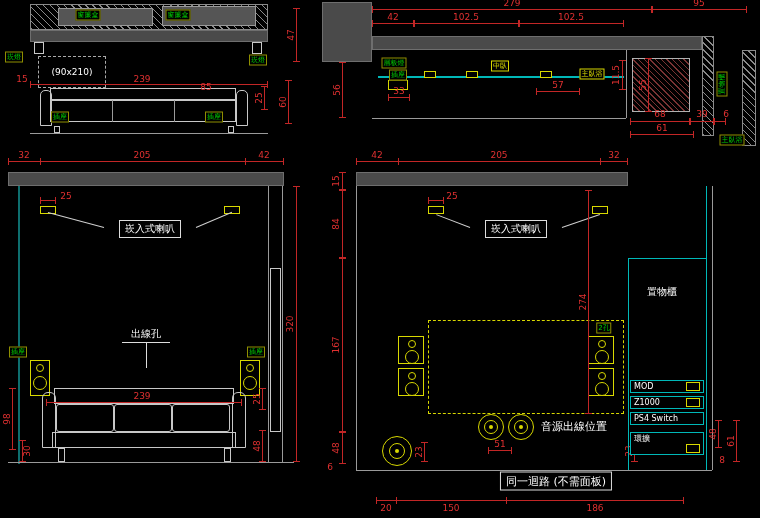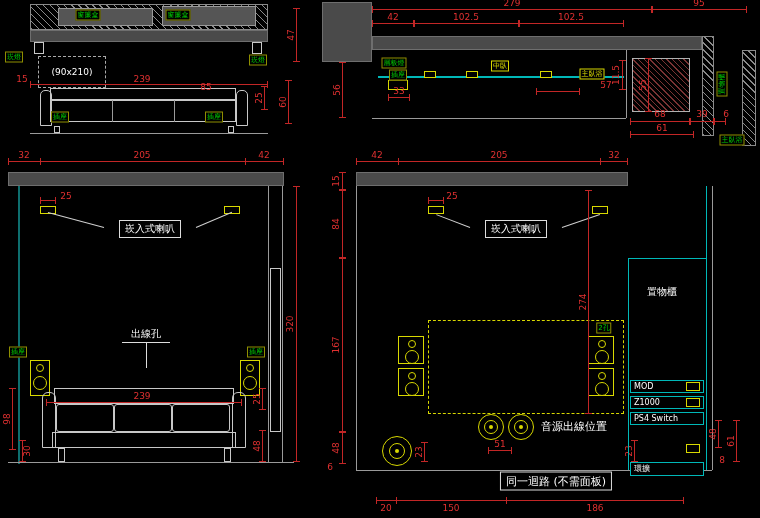--- a/index.html
+++ b/index.html
@@ -109,21 +109,21 @@
     <span class="t" style="left:393px;top:17px;">42</span>
     <div class="hl" style="left:414px;top:23px;width:105px;"></div>
     <span class="t" style="left:466px;top:17px;">102.5</span>
     <div class="hl" style="left:519px;top:23px;width:105px;"></div>
     <span class="t" style="left:571px;top:17px;">102.5</span>
     <div class="vl" style="left:342px;top:62px;height:56px;"></div>
     <span class="tv" style="left:337px;top:90px;">56</span>
     <div class="hl" style="left:388px;top:97px;width:22px;"></div>
     <span class="t" style="left:399px;top:91px;">33</span>
     <div class="hl" style="left:536px;top:91px;width:44px;"></div>
-    <span class="t" style="left:558px;top:85px;margin-left:48px;">57</span>
+    <span class="t" style="left:558px;top:85px;">57</span>
     <div class="vl" style="left:622px;top:60px;height:30px;"></div>
     <span class="tv" style="left:616px;top:75px;">11.5</span>
     <div class="vl" style="left:648px;top:58px;height:54px;"></div>
     <span class="tv" style="left:643px;top:85px;">55</span>
     <div class="hl" style="left:630px;top:121px;width:60px;"></div>
     <span class="t" style="left:660px;top:114px;">68</span>
     <div class="hl" style="left:690px;top:121px;width:24px;"></div>
     <span class="t" style="left:702px;top:114px;">39</span>
     <div class="hl" style="left:630px;top:134px;width:64px;"></div>
     <span class="t" style="left:662px;top:128px;">61</span>
@@ -266,21 +266,21 @@
 
     <div class="cy" style="left:628px;top:258px;width:1px;height:212px;"></div>
     <div class="cy" style="left:706px;top:186px;width:1px;height:284px;"></div>
     <div class="cy" style="left:628px;top:258px;width:78px;height:1px;"></div>
     <span class="wt" style="left:662px;top:292px;">置物櫃</span>
     <div class="cyrow" style="left:630px;top:380px;width:74px;height:13px;">MOD</div>
     <div class="ybox" style="left:686px;top:382px;width:14px;height:9px;"></div>
     <div class="cyrow" style="left:630px;top:396px;width:74px;height:13px;">Z1000</div>
     <div class="ybox" style="left:686px;top:398px;width:14px;height:9px;"></div>
     <div class="cyrow" style="left:630px;top:412px;width:74px;height:13px;">PS4 Switch</div>
-    <div class="cyrow" style="left:630px;top:462px;width:74px;height:14px;">環擴</div>
+    <div class="cyrow" style="left:630px;top:432px;width:74px;height:23px;">環擴</div>
     <div class="ybox" style="left:686px;top:444px;width:14px;height:9px;"></div>
 
     <span class="wt" style="left:574px;top:426px;font-size:11px;">音源出線位置</span>
     <span class="boxed" style="left:556px;top:481px;font-size:11px;">同一迴路 (不需面板)</span>
 
     <div class="hl" style="left:376px;top:500px;width:308px;"></div>
     <div class="tick" style="left:396px;top:497px;"></div>
     <div class="tick" style="left:506px;top:497px;"></div>
     <span class="t" style="left:386px;top:508px;">20</span>
     <span class="t" style="left:451px;top:508px;">150</span>

